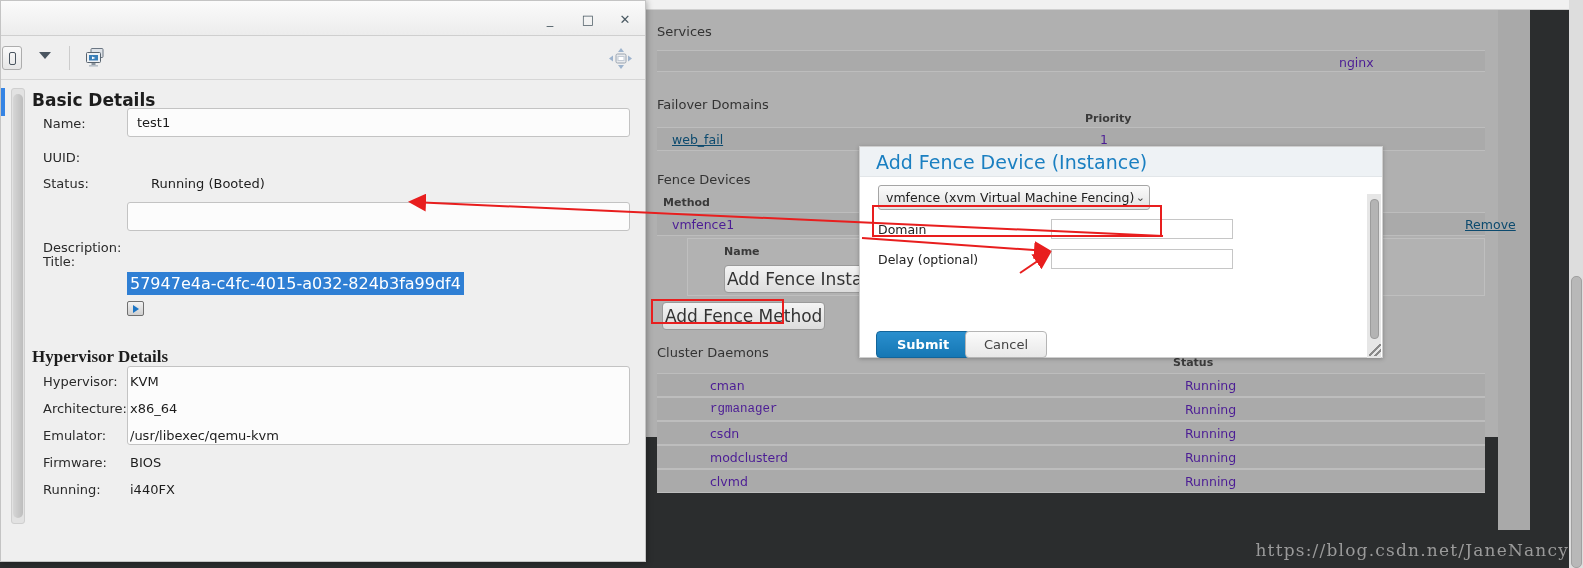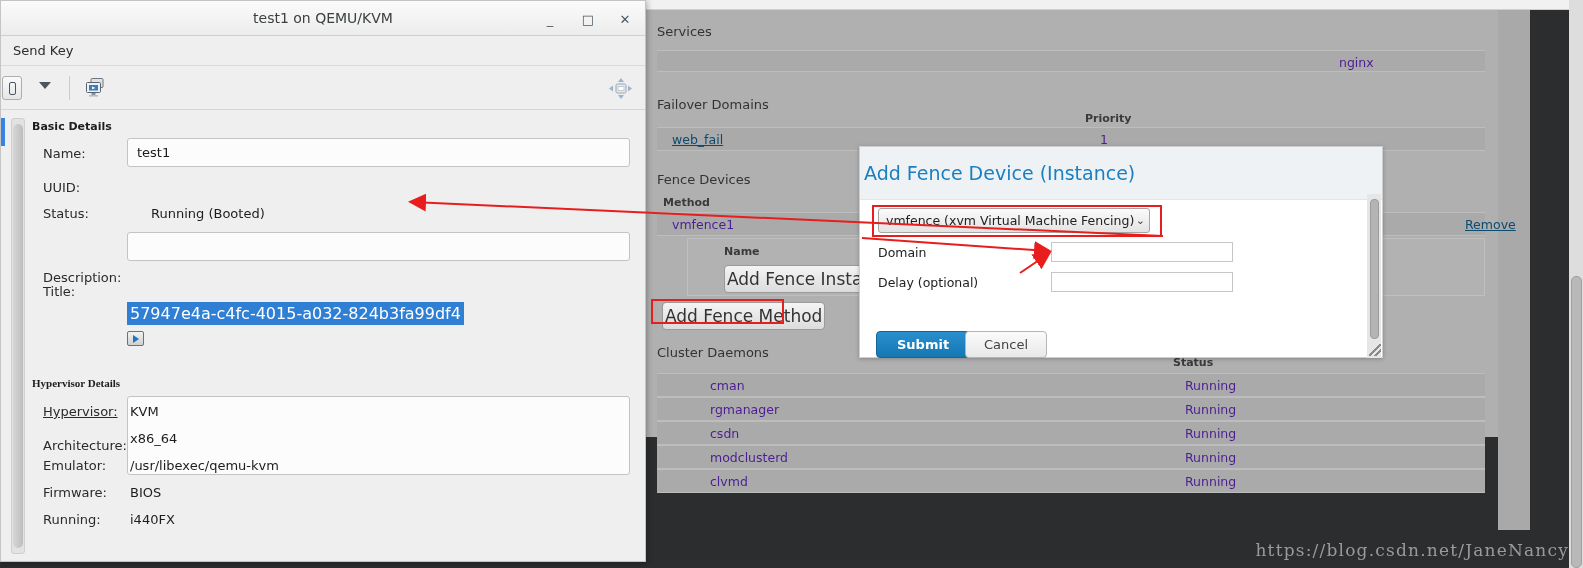--- a/index.html
+++ b/index.html
@@ -70,22 +70,22 @@
   }
 
   
   #fence-dialog {
     position: absolute; left: 859px; top: 146px; width: 524px; height: 212px;
     background: #ffffff;
     border: 1px solid #cfcfcf;
     box-shadow: 0 1px 4px rgba(0,0,0,.25);
   }
   #dlg-header {
-    height: 53px; background: #eef2f5; border-bottom: 1px solid #e2e6e9;
-    display: flex; align-items: center; padding-left: 4px;
+    height: 30px; background: #eef2f5; border-bottom: 1px solid #e2e6e9;
+    display: flex; align-items: center; padding-left: 16px;
   }
   #dlg-title { font-size: 19px; color: #1a7fc1; white-space: nowrap; }
   #dlg-body { position: relative; padding: 10px 0 0 18px; }
   #fd-select {
     position: absolute; left: 18px; top: 8px;
     width: 272px; height: 25px;
     background: linear-gradient(#fbfbfb, #e3e3e3);
     border: 1px solid #a5a5a5; border-radius: 3px;
     font-size: 12.5px; color: #222;
     display: flex; align-items: center; padding: 0 4px 0 7px;
@@ -170,21 +170,21 @@
   }
   #vm-scroll-thumb {
     position: absolute; left: 12px; top: 14px; width: 10px; height: 424px;
     background: linear-gradient(90deg,#d6d6d6,#bdbdbd); border-radius: 5px;
   }
   #vm-accent {
     position: absolute; left: 0; top: 8px; width: 4px; height: 28px;
     background: #3584e4;
   }
   .vm-group-title {
-    position: absolute; font-size: 11px; font-weight: bold; color: #1d1d1d;
+    position: absolute; font-size: 17px; font-weight: bold; color: #1d1d1d;
   }
   .vm-field-label {
     position: absolute; font-size: 13px; color: #2a2a2a; white-space: nowrap;
   }
   .vm-entry {
     position: absolute; height: 29px;
     background: #fcfcfc; border: 1px solid #c3c3c3; border-radius: 3px;
     font-size: 13px; color: #1b1b1b;
     display: flex; align-items: center; padding-left: 9px;
   }
@@ -288,21 +288,21 @@
   <div class="gbtn" style="left:17px; top:292px;">Add Fence Method</div>
 
   <div class="section-label" style="left:12px; top:335px;">Cluster Daemons</div>
   <div class="col-head" style="left:528px; top:346px;">Status</div>
 
   <div class="data-row" style="left:12px; top:363px; width:828px; height:24px;">
     <div class="row-cell" style="left:53px; top:4px;">cman</div>
     <div class="row-cell" style="left:528px; top:4px;">Running</div>
   </div>
   <div class="data-row" style="left:12px; top:387px; width:828px; height:24px;">
-    <div class="row-cell" style="left:53px; top:4px;">rgmanager</div>
+    <div class="row-cell" style="left:53px; top:4px;font-family:Liberation Mono, monospace;">rgmanager</div>
     <div class="row-cell" style="left:528px; top:4px;">Running</div>
   </div>
   <div class="data-row" style="left:12px; top:411px; width:828px; height:24px;">
     <div class="row-cell" style="left:53px; top:4px;">csdn</div>
     <div class="row-cell" style="left:528px; top:4px;">Running</div>
   </div>
   <div class="data-row" style="left:12px; top:435px; width:828px; height:24px;">
     <div class="row-cell" style="left:53px; top:4px;">modclusterd</div>
     <div class="row-cell" style="left:528px; top:4px;">Running</div>
   </div>
@@ -337,29 +337,25 @@
   <div id="dlg-cancel">Cancel</div>
 
   <div id="dlg-scroll"></div>
   <div id="dlg-thumb"></div>
   <div id="dlg-grip"></div>
 </div>
 
 <div id="vm-window">
 
   <div id="vm-titlebar">
-    <div id="vm-title">test1 on QEMU/KVM</div>
     <div class="wbtn" style="left:538px;">_</div>
     <div class="wbtn" style="left:576px;">□</div>
     <div class="wbtn" style="left:613px;">✕</div>
   </div>
 
-  <div id="vm-menubar">
-    <div id="sendkey">Send Key</div>
-  </div>
 
   <div id="vm-toolbar">
     <div id="tb-power">
       <div class="inner"></div>
     </div>
     <div id="tb-caret"></div>
     <div id="tb-div"></div>
     <div id="tb-console">
       <svg width="22" height="20" viewBox="0 0 22 20">
         <rect x="5" y="0.5" width="12" height="9" rx="1" fill="#dfe3e8" stroke="#6b7683"></rect>
@@ -406,24 +402,24 @@
     <div class="vm-field-label" style="left:42px; top:130px;margin-top:44px;">Title:</div>
     <div class="vm-entry" style="left:126px; top:122px; width:503px;">
       <span></span>
     </div>
 
     <div class="vm-field-label" style="left:42px; top:160px;">Description:</div>
     <div id="vm-desc"></div>
 
     <div class="vm-group-title" style="left:31px; top:267px;font-family:Liberation Serif, serif;">Hypervisor Details</div>
 
-    <div class="vm-field-label" style="left:42px; top:294px;text-decoration:underline;">Hypervisor:</div>
+    <div class="vm-field-label" style="left:42px; top:294px;">Hypervisor:</div>
     <div class="vm-value" style="left:129px; top:294px;">KVM</div>
 
-    <div class="vm-field-label" style="left:42px; top:328px;">Architecture:</div>
+    <div class="vm-field-label" style="left:42px; top:321px;">Architecture:</div>
     <div class="vm-value" style="left:129px; top:321px;">x86_64</div>
 
     <div class="vm-field-label" style="left:42px; top:348px;">Emulator:</div>
     <div class="vm-value" style="left:129px; top:348px;">/usr/libexec/qemu-kvm</div>
 
     <div class="vm-field-label" style="left:42px; top:375px;">Firmware:</div>
     <div class="vm-value" style="left:129px; top:375px;">BIOS</div>
 
     <div class="vm-field-label" style="left:42px; top:402px;">Running:</div>
     <div class="vm-value" style="left:129px; top:402px;">i440FX</div>

